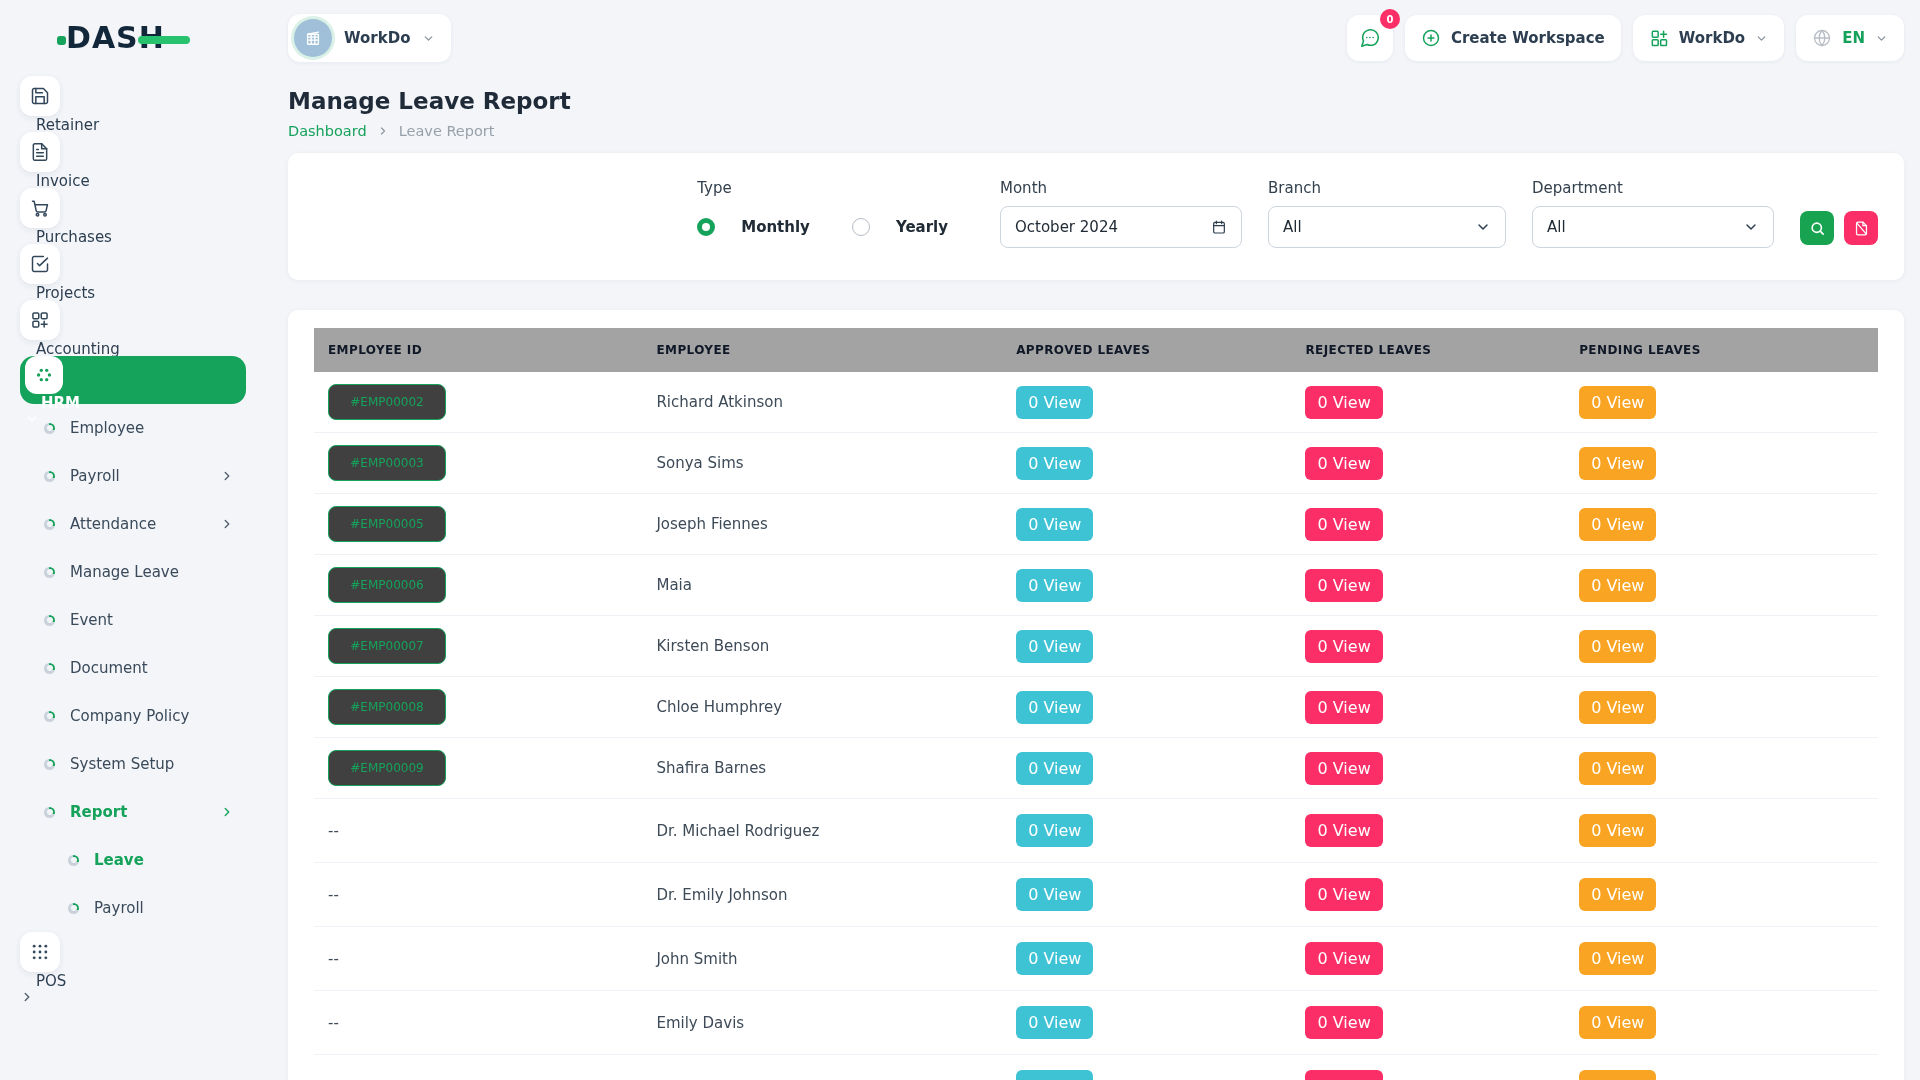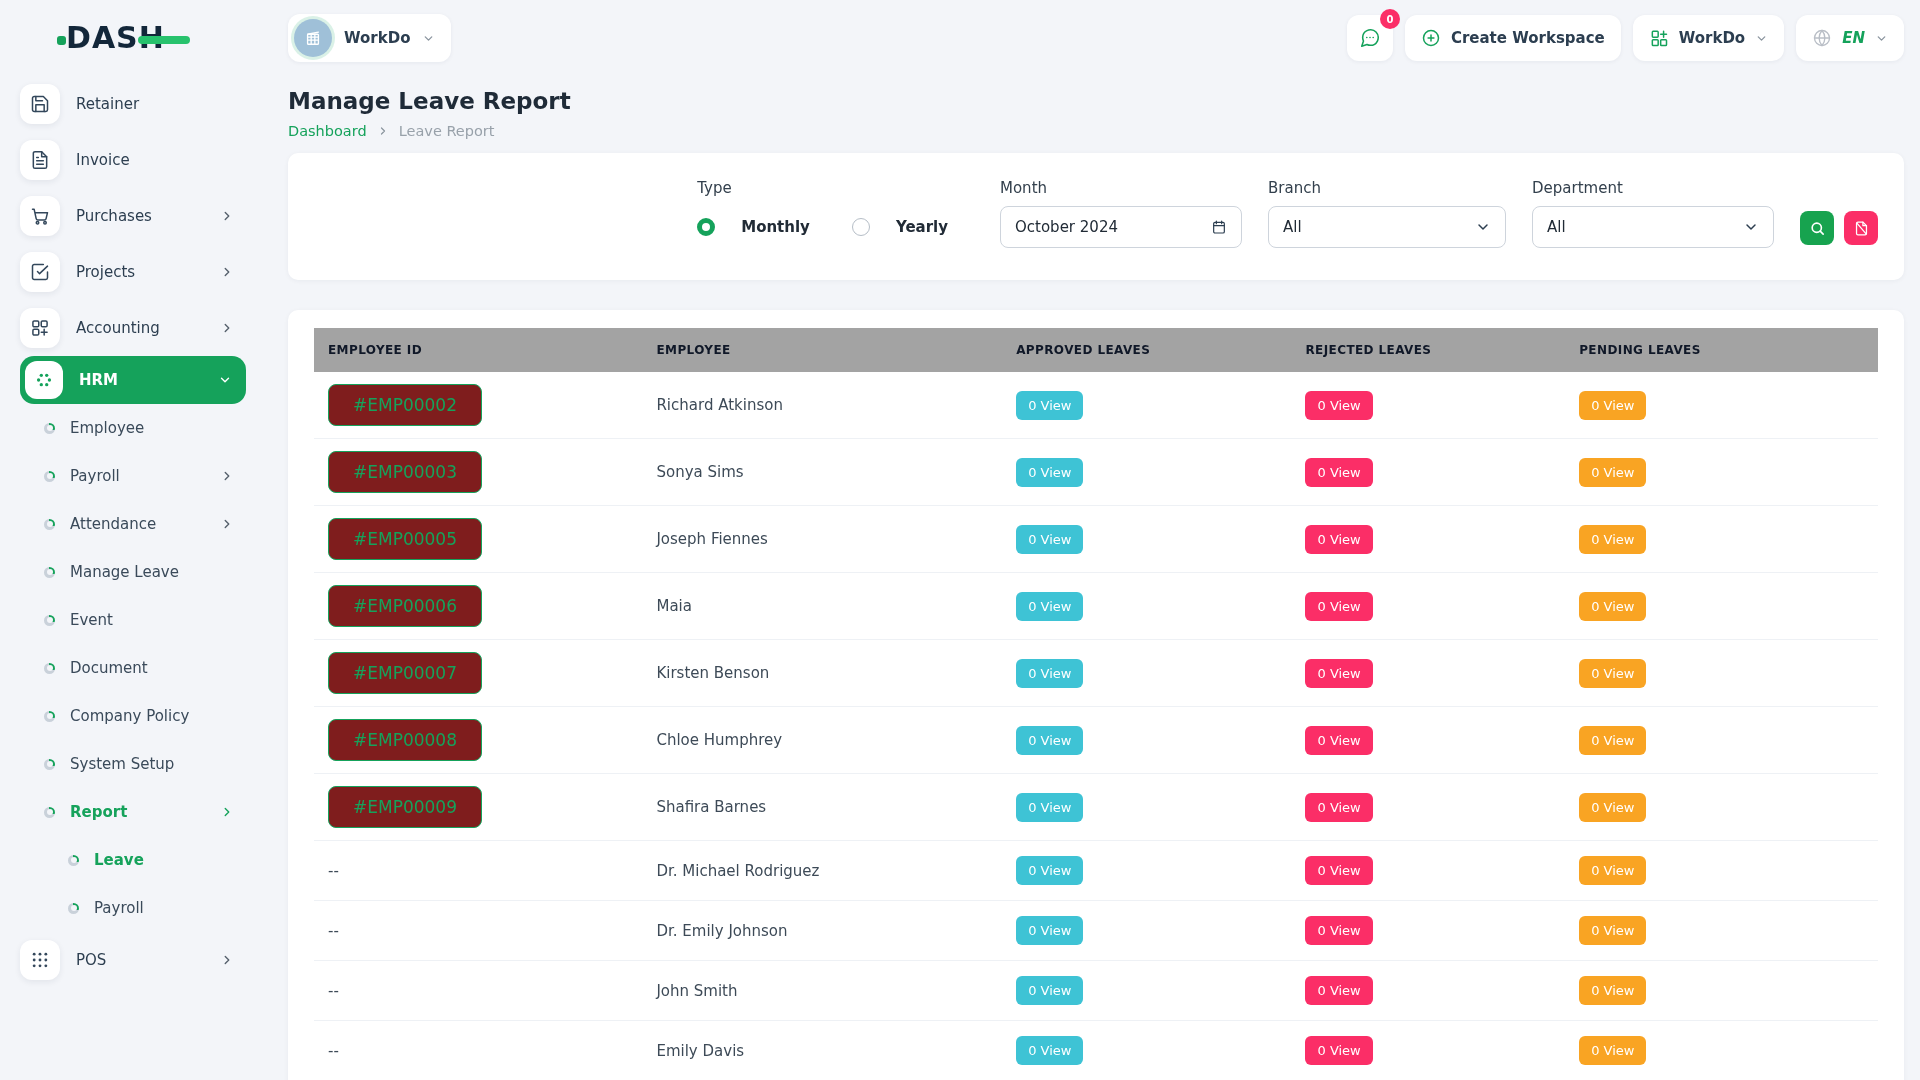--- a/index.html
+++ b/index.html
@@ -13,21 +13,21 @@
   }
   svg { display:block; }
 
   
   .sidebar { position:absolute; left:0; top:0; width:252px; height:1080px; padding:14px 0 0 20px; }
   .logo { position:relative; height:50px; margin-bottom:12px; }
   .logo-text { position:absolute; left:46px; top:6px; font-size:30px; font-weight:900; color:#13273a; letter-spacing:1px; }
   .logo-dot { position:absolute; left:37px; top:22px; width:9px; height:9px; border-radius:3px; background:var(--primary); }
   .logo-bar { position:absolute; left:118px; top:22px; width:52px; height:8px; border-radius:4px; background:#27c26d; }
   .menu { display:flex; flex-direction:column; }
-  .side-item { height:56px; width:226px; display:flex; align-items:center; cursor:pointer; }
+  .side-item { height:56px; width:226px; display:flex; cursor:pointer;flex-direction:column; }
   .tile { width:40px; height:40px; background:#fff; border-radius:12px; box-shadow:0 2px 6px rgba(20,40,60,.08);
           display:flex; align-items:center; justify-content:center; color:#33475b; flex:none; }
   .tile svg { width:20px; height:20px; }
   .side-label { margin-left:16px; font-size:15px; font-weight:500; color:#2c3e50; flex:1; }
   .chev { color:#55606c; display:flex; margin-right:12px; }
   .chev svg { width:14px; height:14px; }
   .side-item.active { background:var(--primary); border-radius:14px; height:48px; padding:0 2px 0 5px; }
   .side-item.active .tile { width:38px; height:38px; color:var(--primary); box-shadow:none; }
   .side-item.active .side-label { color:#fff; font-weight:700; }
   .side-item.active .chev { color:#fff; }
@@ -56,21 +56,21 @@
               display:flex; align-items:center; justify-content:center; color:var(--primary); cursor:pointer; }
   .icon-btn svg { width:22px; height:22px; }
   .n-badge { position:absolute; top:-6px; right:-7px; min-width:20px; height:20px; padding:0 5px; border-radius:10px;
              background:var(--rejected); color:#fff; font-size:10px; font-weight:700;
              display:flex; align-items:center; justify-content:center; }
   .pill-btn { height:46px; background:#fff; border-radius:12px; display:flex; align-items:center; gap:10px; padding:0 16px;
               font-size:15px; font-weight:600; color:#2c3e50; box-shadow:0 1px 4px rgba(20,40,60,.06); cursor:pointer; }
   .pill-btn .p-icon { color:var(--primary); display:flex; }
   .pill-btn .p-icon svg { width:20px; height:20px; }
   .pill-btn .g-icon { color:#b9bec6; }
-  .lang-label { color:var(--primary); font-weight:700;font-style:italic; }
+  .lang-label { color:var(--primary); font-weight:700; }
 
   .page-title { margin-top:24px; font-size:23px; font-weight:700; color:#1f2b38; }
   .breadcrumb { display:flex; align-items:center; gap:10px; margin-top:9px; font-size:14.5px; }
   .crumb-link { color:var(--primary); cursor:pointer; }
   .crumb-sep { color:#8a949e; display:flex; }
   .crumb-sep svg { width:12px; height:12px; }
   .crumb-current { color:#98a1aa; }
 
   .card { background:#fff; border-radius:10px; box-shadow:0 1px 5px rgba(25,40,60,.05); }
 
@@ -95,23 +95,23 @@
   .sq-btn.reset { background:var(--rejected); }
 
   .table-card { margin-top:30px; padding:18px 26px 0 26px; height:780px; overflow:hidden; }
   table { width:100%; border-collapse:collapse; }
   thead th { background:#a3a3a3; font-size:12px; font-weight:700; color:#101828; text-transform:uppercase;
              letter-spacing:.4px; text-align:left; padding:15px 14px; }
   thead th:nth-child(1){ width:21%; } thead th:nth-child(2){ width:23%; }
   thead th:nth-child(3){ width:18.5%; } thead th:nth-child(4){ width:17.5%; }
   tbody td { border-bottom:1px solid #eef1f5; padding:12px 14px; font-size:15px; color:#3d4a57; }
   tbody tr.dash-row td { padding:15px 14px; }
-  .emp-btn { display:inline-block; min-width:118px; text-align:center; padding:10px 24px; border:1px solid var(--primary);
-             border-radius:8px; color:var(--primary); font-size:17px; background:#7f1d1d; cursor:pointer; }
-  .badge-view { display:inline-block; padding:7px 12px; border-radius:6px; color:#fff; font-size:13px; cursor:pointer; }
+  .emp-btn { display:inline-block; min-width:118px; text-align:center; padding:10px 16px; border:1px solid var(--primary);
+             border-radius:8px; color:var(--primary); font-size:12px; background:#404040; cursor:pointer; }
+  .badge-view { display:inline-block; padding:7px 12px; border-radius:6px; color:#fff; font-size:16px; cursor:pointer; }
   .badge-view.approved { background:var(--approved); }
   .badge-view.rejected { background:var(--rejected); }
   .badge-view.pending { background:var(--pending); }
 </style>
 </head>
 <body style="--primary: #15a25b; --approved: #3ec3d5; --rejected: #fb2e67; --pending: #f9a423;">
 
 <aside class="sidebar">
   <div class="logo">
     <span class="logo-dot"></span>

